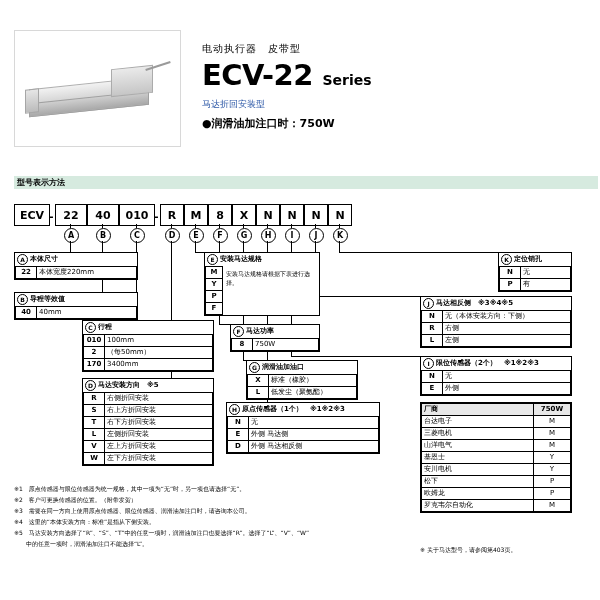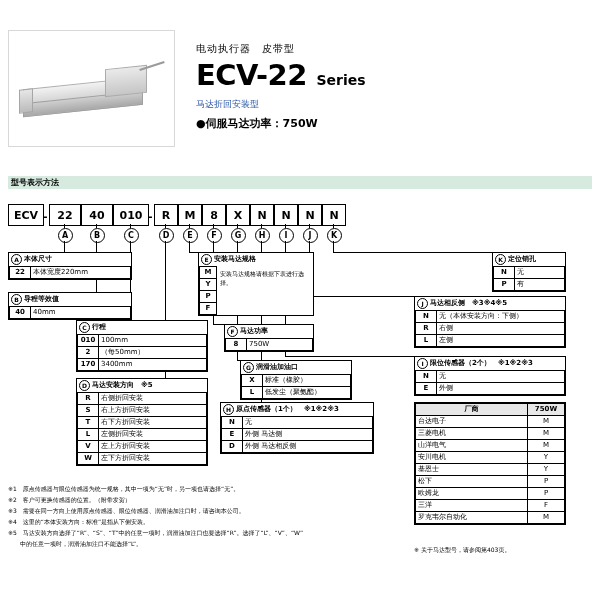--- a/index.html
+++ b/index.html
@@ -3,21 +3,21 @@
 <meta charset="utf-8">
 <style>
   html,body{margin:0;padding:0;}
   body{
     width:600px;height:600px;
     background:#ffffff;
     font-family:"DejaVu Sans","Liberation Sans",sans-serif;
     font-size:7px;color:#000;
     position:relative;overflow:hidden;
   }
-  .page{position:absolute;left:0;top:0;width:528px;height:600px;}
+  .page{position:absolute;left:6px;top:0;width:528px;height:600px;}
 
   
   .prod-img{
     position:absolute;left:8px;top:30px;width:165px;height:115px;
     background:#ffffff;border:1px solid #d8d8d8;
   }
   .prod-img .rail{
     position:absolute;left:14px;top:52px;width:118px;height:26px;
     background:linear-gradient(180deg,#f2f2f2 0%,#d9d9d9 45%,#bdbdbd 100%);
     border:1px solid #b0b0b0;
@@ -94,21 +94,21 @@
     <div class="rail"></div>
     <div class="rail2"></div>
     <div class="motor"></div>
     <div class="cap"></div>
     <div class="wire"></div>
   </div>
 
   <div class="hdr-sub">电动执行器　皮带型</div>
   <div class="hdr-title"><span>ECV-22</span> <span class="ser">Series</span></div>
   <div class="hdr-mount">马达折回安装型</div>
-  <div class="hdr-power">●伺服马达功率：750W</div>
+  <div class="hdr-power">●润滑油加注口时：750W</div>
 
   <div class="sec-bar"></div>
   <div class="sec-bar-label">型号表示方法</div>
 
   <div id="codes">
       <div class="codebox" style="left: 8px; width: 34px;">ECV</div>
       <div class="dash" style="left: 43px;">-</div>
       <div class="codebox" style="left: 49px; width: 30px;">22</div>
       <div class="codebox" style="left: 81px; width: 30px;">40</div>
       <div class="codebox" style="left: 113px; width: 34px;">010</div>
@@ -367,54 +367,50 @@
             <td>有</td>
           </tr>
     </tbody>
       </table>
   </div>
 
   <div class="blk" style="left:414px;top:402px;width:150px;">
     <table class="t" id="maker-table">
         <tbody>
           <tr>
-            <td style="text-align: center; font-weight: bold; background: rgb(232, 232, 232);">厂商</td>
+            <td style="font-weight: bold; background: rgb(232, 232, 232);">厂商</td>
             <td style="text-align: center; font-weight: bold; background: rgb(232, 232, 232); width: 32px;">750W</td>
           </tr>
           <tr>
             <td>台达电子</td>
             <td style="text-align: center; width: 32px;">M</td>
           </tr>
           <tr>
             <td>三菱电机</td>
             <td style="text-align: center; width: 32px;">M</td>
           </tr>
           <tr>
             <td>山洋电气</td>
             <td style="text-align: center; width: 32px;">M</td>
           </tr>
           <tr>
+            <td>基恩士</td>
+            <td style="text-align: center; width: 32px;">Y</td>
+          </tr>
+          <tr>
             <td>安川电机</td>
             <td style="text-align: center; width: 32px;">Y</td>
           </tr>
           <tr>
-            <td>基恩士</td>
-            <td style="text-align: center; width: 32px;">Y</td>
-          </tr>
-          <tr>
             <td>松下</td>
             <td style="text-align: center; width: 32px;">P</td>
           </tr>
           <tr>
             <td>欧姆龙</td>
             <td style="text-align: center; width: 32px;">P</td>
-          </tr>
-          <tr>
-            <td>三洋</td>
-            <td style="text-align: center; width: 32px;">F</td>
           </tr>
           <tr>
             <td>罗克韦尔自动化</td>
             <td style="text-align: center; width: 32px;">M</td>
           </tr>
         </tbody>
       </table>
   </div>
   <div class="ftn" style="left:414px;top:545px;">※ 关于马达型号，请参阅第403页。</div>
 

